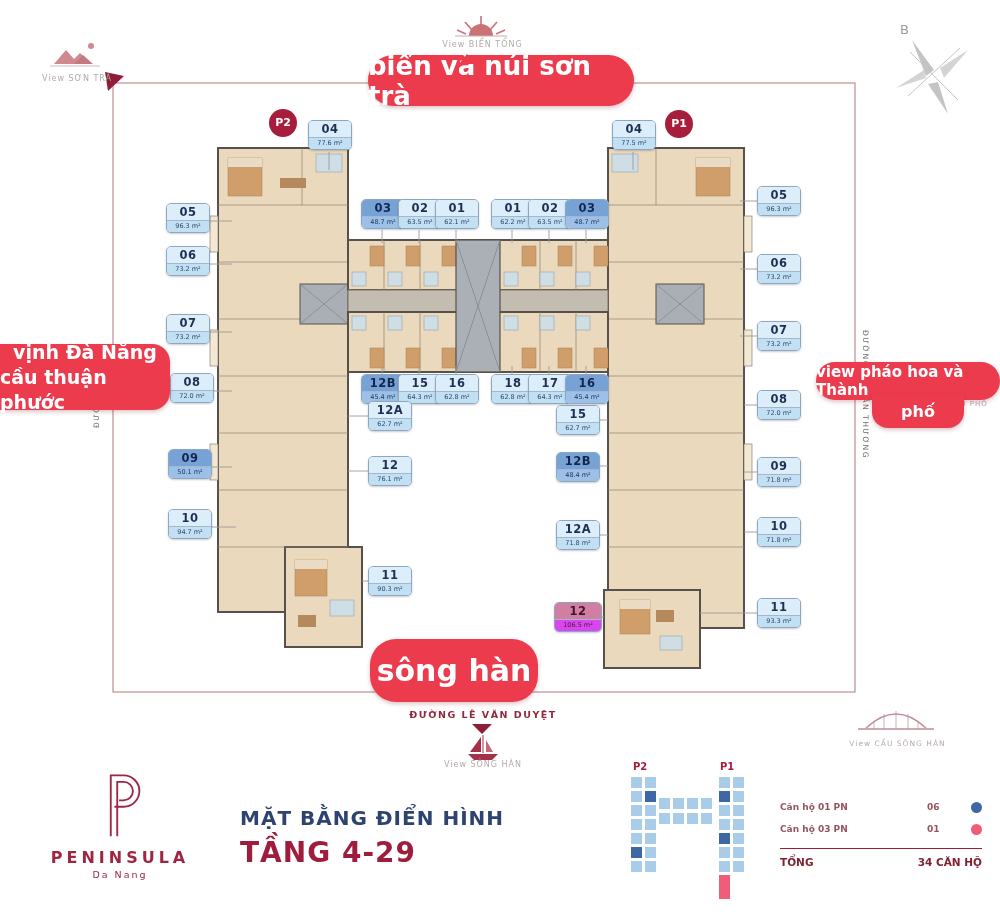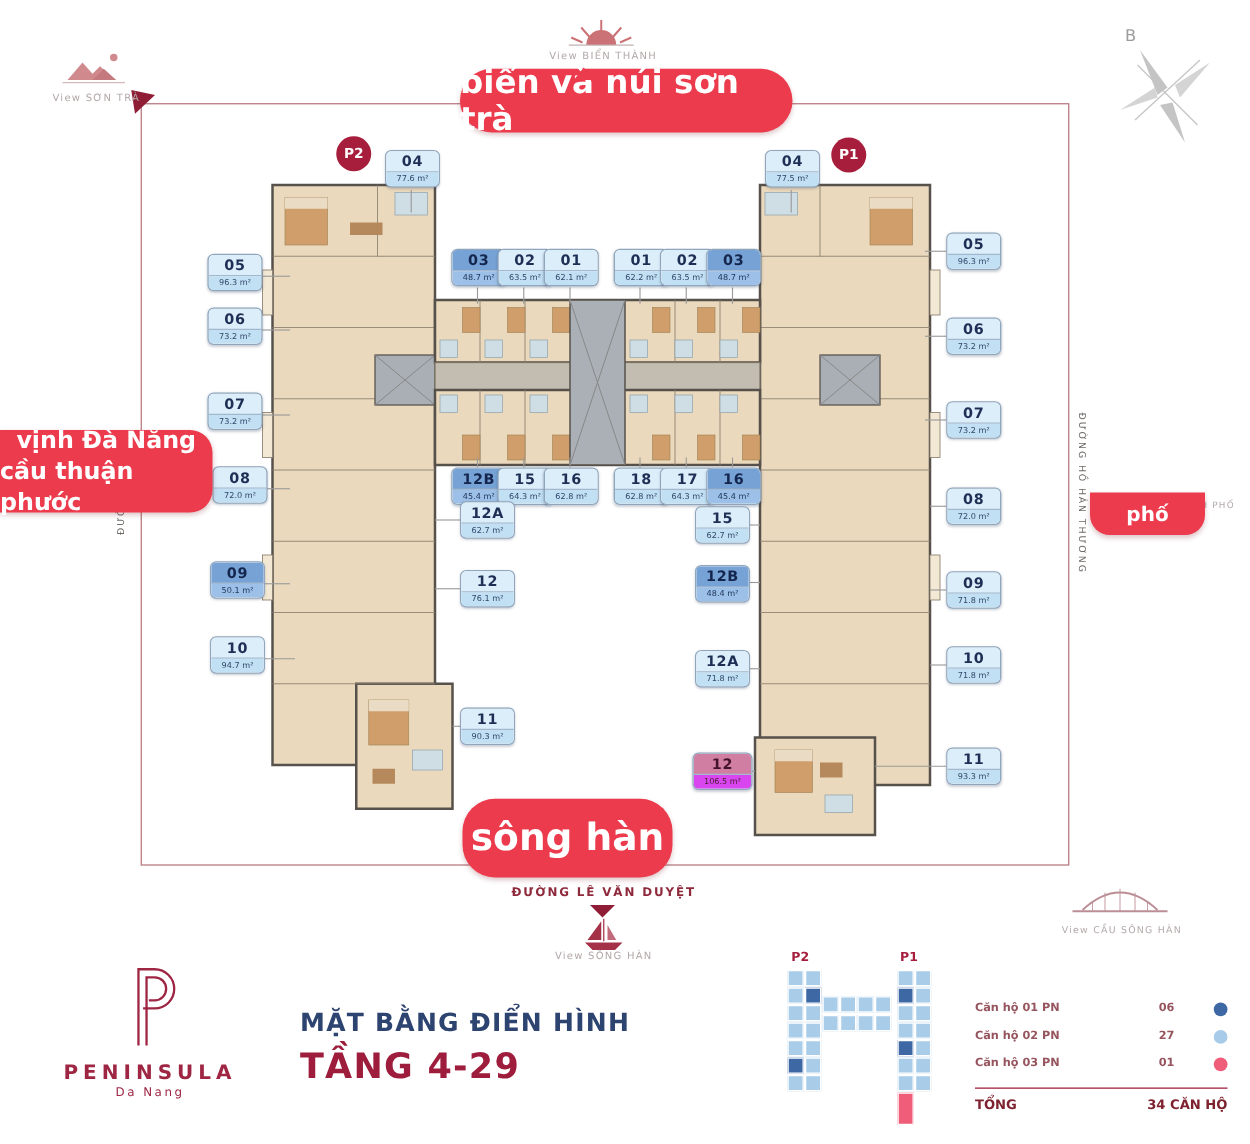--- a/index.html
+++ b/index.html
@@ -281,21 +281,21 @@
       <path d="M866,728 Q896,700 926,728" stroke-width="1.5"></path>
       <line x1="858" y1="729" x2="934" y2="729" stroke-width="1.5"></line>
       <line x1="874" y1="722" x2="874" y2="729" stroke-width="0.7"></line>
       <line x1="884" y1="714" x2="884" y2="729" stroke-width="0.7"></line>
       <line x1="896" y1="711" x2="896" y2="729" stroke-width="0.7"></line>
       <line x1="908" y1="714" x2="908" y2="729" stroke-width="0.7"></line>
       <line x1="918" y1="722" x2="918" y2="729" stroke-width="0.7"></line>
     </g>
   </svg>
 
-  <div class="view-cap" style="left:420px;top:40px;width:125px;">View BIỂN THÀNH</div>
+  <div class="view-cap" style="left:420px;top:40px;width:125px;">View BIỂN TỔNG</div>
   <div class="view-cap" style="left:22px;top:74px;width:110px;">View SƠN TRÀ</div>
   <div class="view-cap" style="left:428px;top:760px;width:110px;">View SÔNG HÀN</div>
   <div class="view-cap" style="left:840px;top:739px;width:115px;font-size:7.5px;">View CẦU SÔNG HÀN</div>
   <div class="view-cap" style="left:916px;top:400px;width:85px;font-size:7px;text-align:left;">TÂM THÀNH PHỐ</div>
   <div class="compass-b">B</div>
 
   <div class="street street-bottom">ĐƯỜNG LÊ VĂN DUYỆT</div>
   <div class="street street-right">ĐƯỜNG HỒ HÁN THƯƠNG</div>
   <div class="street street-left">ĐƯỜNG 1</div>
 
@@ -440,20 +440,21 @@
         <div class="u-num">11</div>
         <div class="u-area">93.3 m²</div>
       </div>
     </div>
 
   <div class="banner banner-top">biển và núi sơn trà</div>
   <div class="banner banner-left">
     <div>vịnh Đà Nẵng</div>
     <div>cầu thuận phước</div>
   </div>
+  <div class="banner banner-right">view pháo hoa và Thành</div>
   <div class="banner banner-right-tab">phố</div>
   <div class="banner banner-bottom">sông hàn</div>
 
   <div class="logo-box">
     <svg width="44" height="72" viewBox="0 0 44 78">
       <path d="M12,74 V8 h14 a17,17 0 0 1 0,34 h-10" fill="none" stroke="#9e2643" stroke-width="2"></path>
       <path d="M19,74 V15 h7 a10,10 0 0 1 0,20 h-5" fill="none" stroke="#9e2643" stroke-width="2"></path>
     </svg>
     <div class="logo-title">PENINSULA</div>
     <div class="logo-sub">Da Nang</div>
@@ -508,25 +509,20 @@
     </div>
 
   <div class="legend">
     <div>
 
     <div class="legend-row v-dark">
           <span class="lab">Căn hộ 01 PN</span>
           <span class="val">06</span>
           <span class="dot"></span>
         </div>
-        <div class="legend-row v-light">
-          <span class="lab">Căn hộ 02 PN</span>
-          <span class="val">27</span>
-          <span class="dot"></span>
-        </div>
         <div class="legend-row v-pink">
           <span class="lab">Căn hộ 03 PN</span>
           <span class="val">01</span>
           <span class="dot"></span>
         </div>
       </div>
     <div class="legend-divider"></div>
     <div class="legend-total">
       <span class="lab">TỔNG</span>
       <span class="val">34 CĂN HỘ</span>

